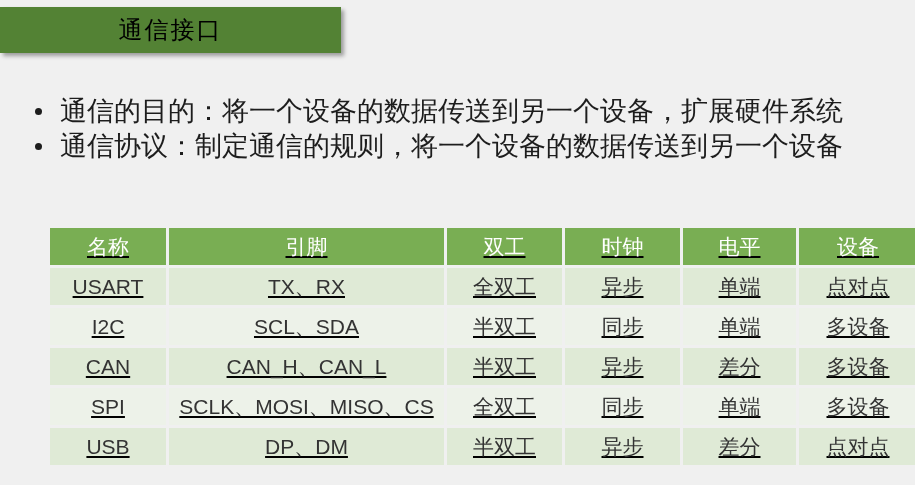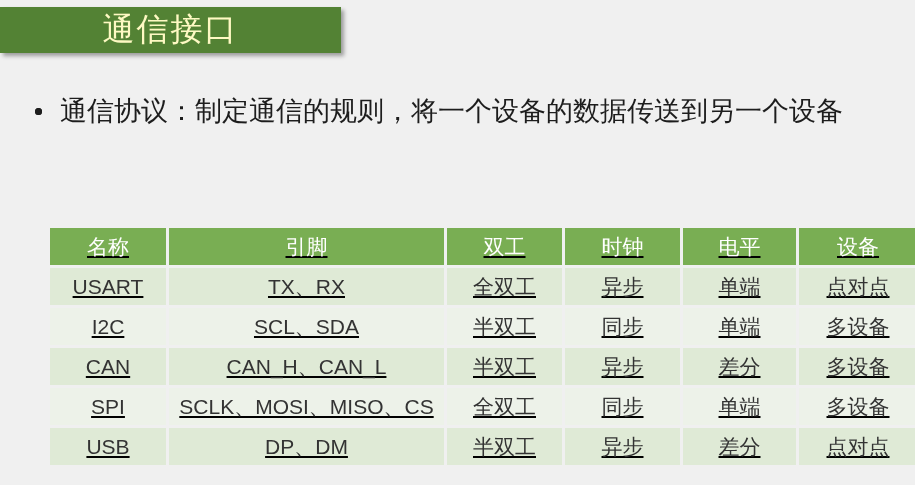--- a/index.html
+++ b/index.html
@@ -23,22 +23,22 @@
   
   .title-bar{
     position:absolute;
     left:0;top:7px;
     width:341px;height:46px;
     background:var(--title-bar);
     box-shadow:3px 3px 4px rgba(0,0,0,0.35);
     display:flex;align-items:center;justify-content:center;
   }
   .title-bar .title-text{
-    color:#fef9c3;
-    font-size:32px;
+    color:#000000;
+    font-size:24px;
     letter-spacing:2px;
     white-space:nowrap;
   }
   
   .bullets{
     position:absolute;
     left:26px;top:94px;
     width:880px;
     list-style:none;
   }
@@ -92,20 +92,21 @@
 
 <div class="slide">
 
   <div class="title-bar">
     <span class="title-text">通信接口</span>
   </div>
 
   <ul class="bullets">
     <li>
       <span class="dot"></span>
+      <span>通信的目的：将一个设备的数据传送到另一个设备，扩展硬件系统</span>
     </li>
     <li>
       <span class="dot"></span>
       <span>通信协议：制定通信的规则，将一个设备的数据传送到另一个设备</span>
     </li>
   </ul>
 
   <table class="comm-table">
     <colgroup>
       <col style="width:116px">

